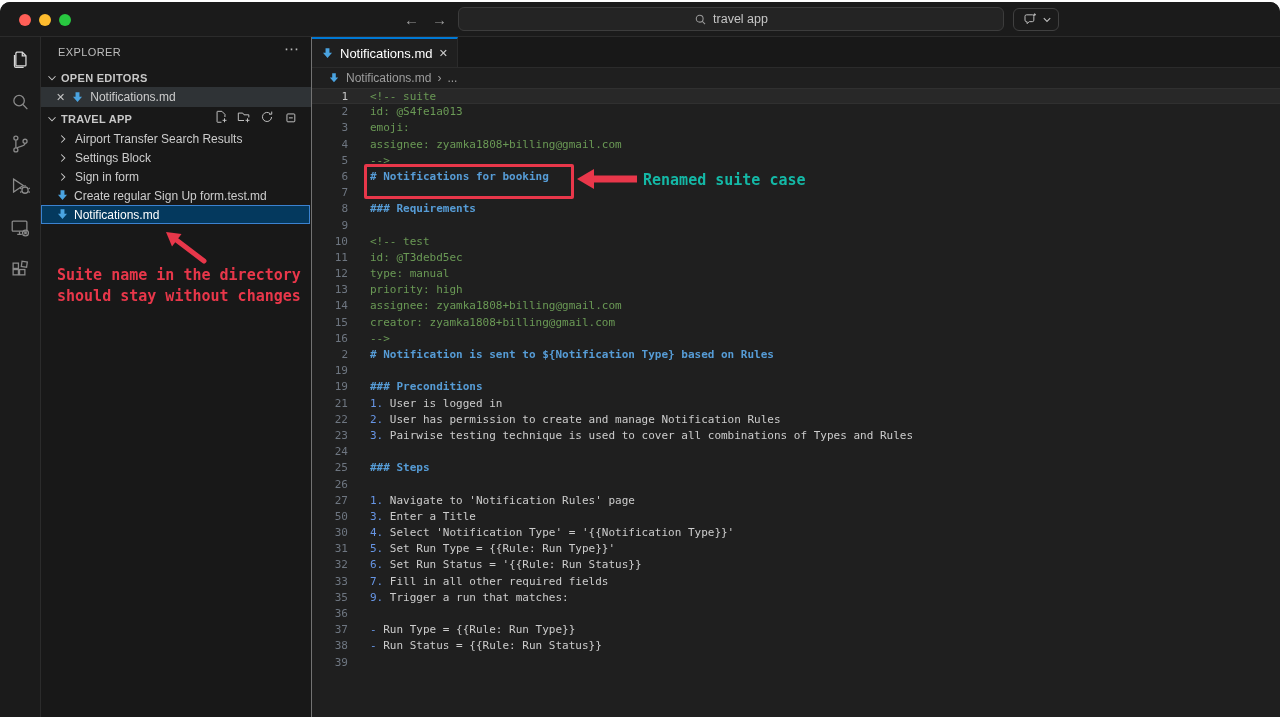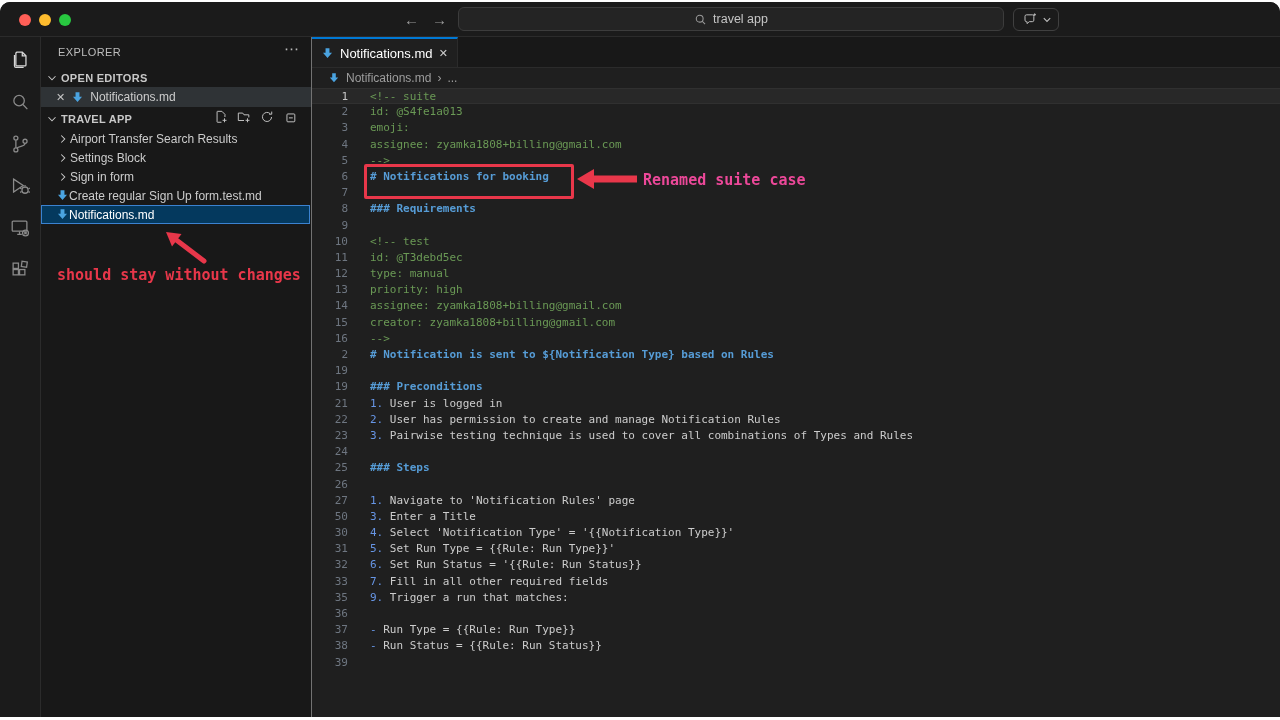--- a/index.html
+++ b/index.html
@@ -29,21 +29,21 @@
   .sec-head{position:absolute;left:4px;display:flex;align-items:center;gap:2px;font-size:11px;
     font-weight:bold;color:#c8c8c8;letter-spacing:.3px;}
   .sec-head.open{top:34px}.sec-head.travel{top:75px}
   .sec-actions{position:absolute;top:73px;right:14px;display:flex;gap:9px;align-items:center;}
   .sec-actions svg{stroke:#c5c5c5;fill:none;stroke-width:1.1;}
   .oe-row{position:absolute;top:50px;left:0;width:270px;height:20px;background:#2f3336;
     display:flex;align-items:center;padding-left:15px;gap:6px;box-sizing:border-box;}
   .oe-close{color:#c5c5c5;font-size:11px;}
   .oe-label,.tlabel{font-size:12px;color:#cccccc;white-space:nowrap;}
   .tree{position:absolute;top:92px;left:0;right:1px;}
-  .trow{height:19px;display:flex;align-items:center;padding-left:15px;box-sizing:border-box;}
+  .trow{height:19px;display:flex;align-items:center;padding-left:15px;gap:5px;box-sizing:border-box;}
   .trow.sel{background:#04395e;outline:1px solid #3b82d0;outline-offset:-1px;}
   .trow.sel .tlabel{color:#fff;}
   .ticon{display:flex;align-items:center;}
   .side-note{position:absolute;top:228px;left:16px;font-family:"DejaVu Sans Mono","Liberation Mono",monospace;
     font-weight:bold;font-size:15px;line-height:21px;color:#e8374a;white-space:nowrap;}
   
   .editor{position:absolute;top:35px;left:312px;right:0;bottom:0;background:#1f1f1f;}
   .tabbar{height:31px;background:#181818;border-bottom:1px solid #2b2b2b;display:flex;box-sizing:border-box;}
   .tab{width:146px;background:#1f1f1f;border-right:1px solid #2b2b2b;border-top:2px solid #0078d4;
     display:flex;align-items:center;padding:0 9px;gap:6px;color:#fff;font-size:13px;box-sizing:border-box;}
@@ -54,21 +54,21 @@
     font-size:11px;box-sizing:border-box;}
   .ln{width:36px;text-align:right;color:#6e7681;flex:none;}
   .lc{padding-left:22px;white-space:pre;color:#cccccc;}
   .cl.cur{background:rgba(255,255,255,.045);border-top:1px solid #303030;border-bottom:1px solid #303030;}
   .cl.cur .ln{color:#c6c6c6;}
   .c{color:#6a9955}.h{color:#569cd6;font-weight:bold}.m{color:#6796e6}.t{color:#cccccc}
   
   .red-box{position:absolute;left:364px;top:162px;width:204px;height:29px;border:3px solid #e8374a;
     border-radius:2px;z-index:40;}
   .ed-note{position:absolute;left:643px;top:169px;font-family:"DejaVu Sans Mono","Liberation Mono",monospace;
-    font-weight:bold;font-size:15px;color:#ec4899;z-index:40;white-space:nowrap;}
+    font-weight:bold;font-size:15px;color:#14b8a6;z-index:40;white-space:nowrap;}
   .arrows{position:absolute;top:0;left:0;z-index:45;pointer-events:none;}
 </style>
 </head>
 <body>
 
 <div class="window">
 
   <div class="titlebar">
     <div class="tl r"></div>
     <div class="tl y"></div>
@@ -225,20 +225,21 @@
           <span class="ticon">
             <svg width="13" height="13" viewBox="0 0 20 20">
               <path d="M7 2h6v7h4l-7 8-7-8h4z" fill="#4aa3e0"></path>
             </svg>
           </span>
           <span class="tlabel">Notifications.md</span>
         </div>
       </div>
 
     <div class="side-note">
+      <div>Suite name in the directory</div>
       <div>should stay without changes</div>
     </div>
   </div>
 
   <div class="editor">
     <div class="tabbar">
       <div class="tab">
         <span class="ticon">
           <svg width="13" height="13" viewBox="0 0 20 20">
               <path d="M7 2h6v7h4l-7 8-7-8h4z" fill="#4aa3e0"></path>

